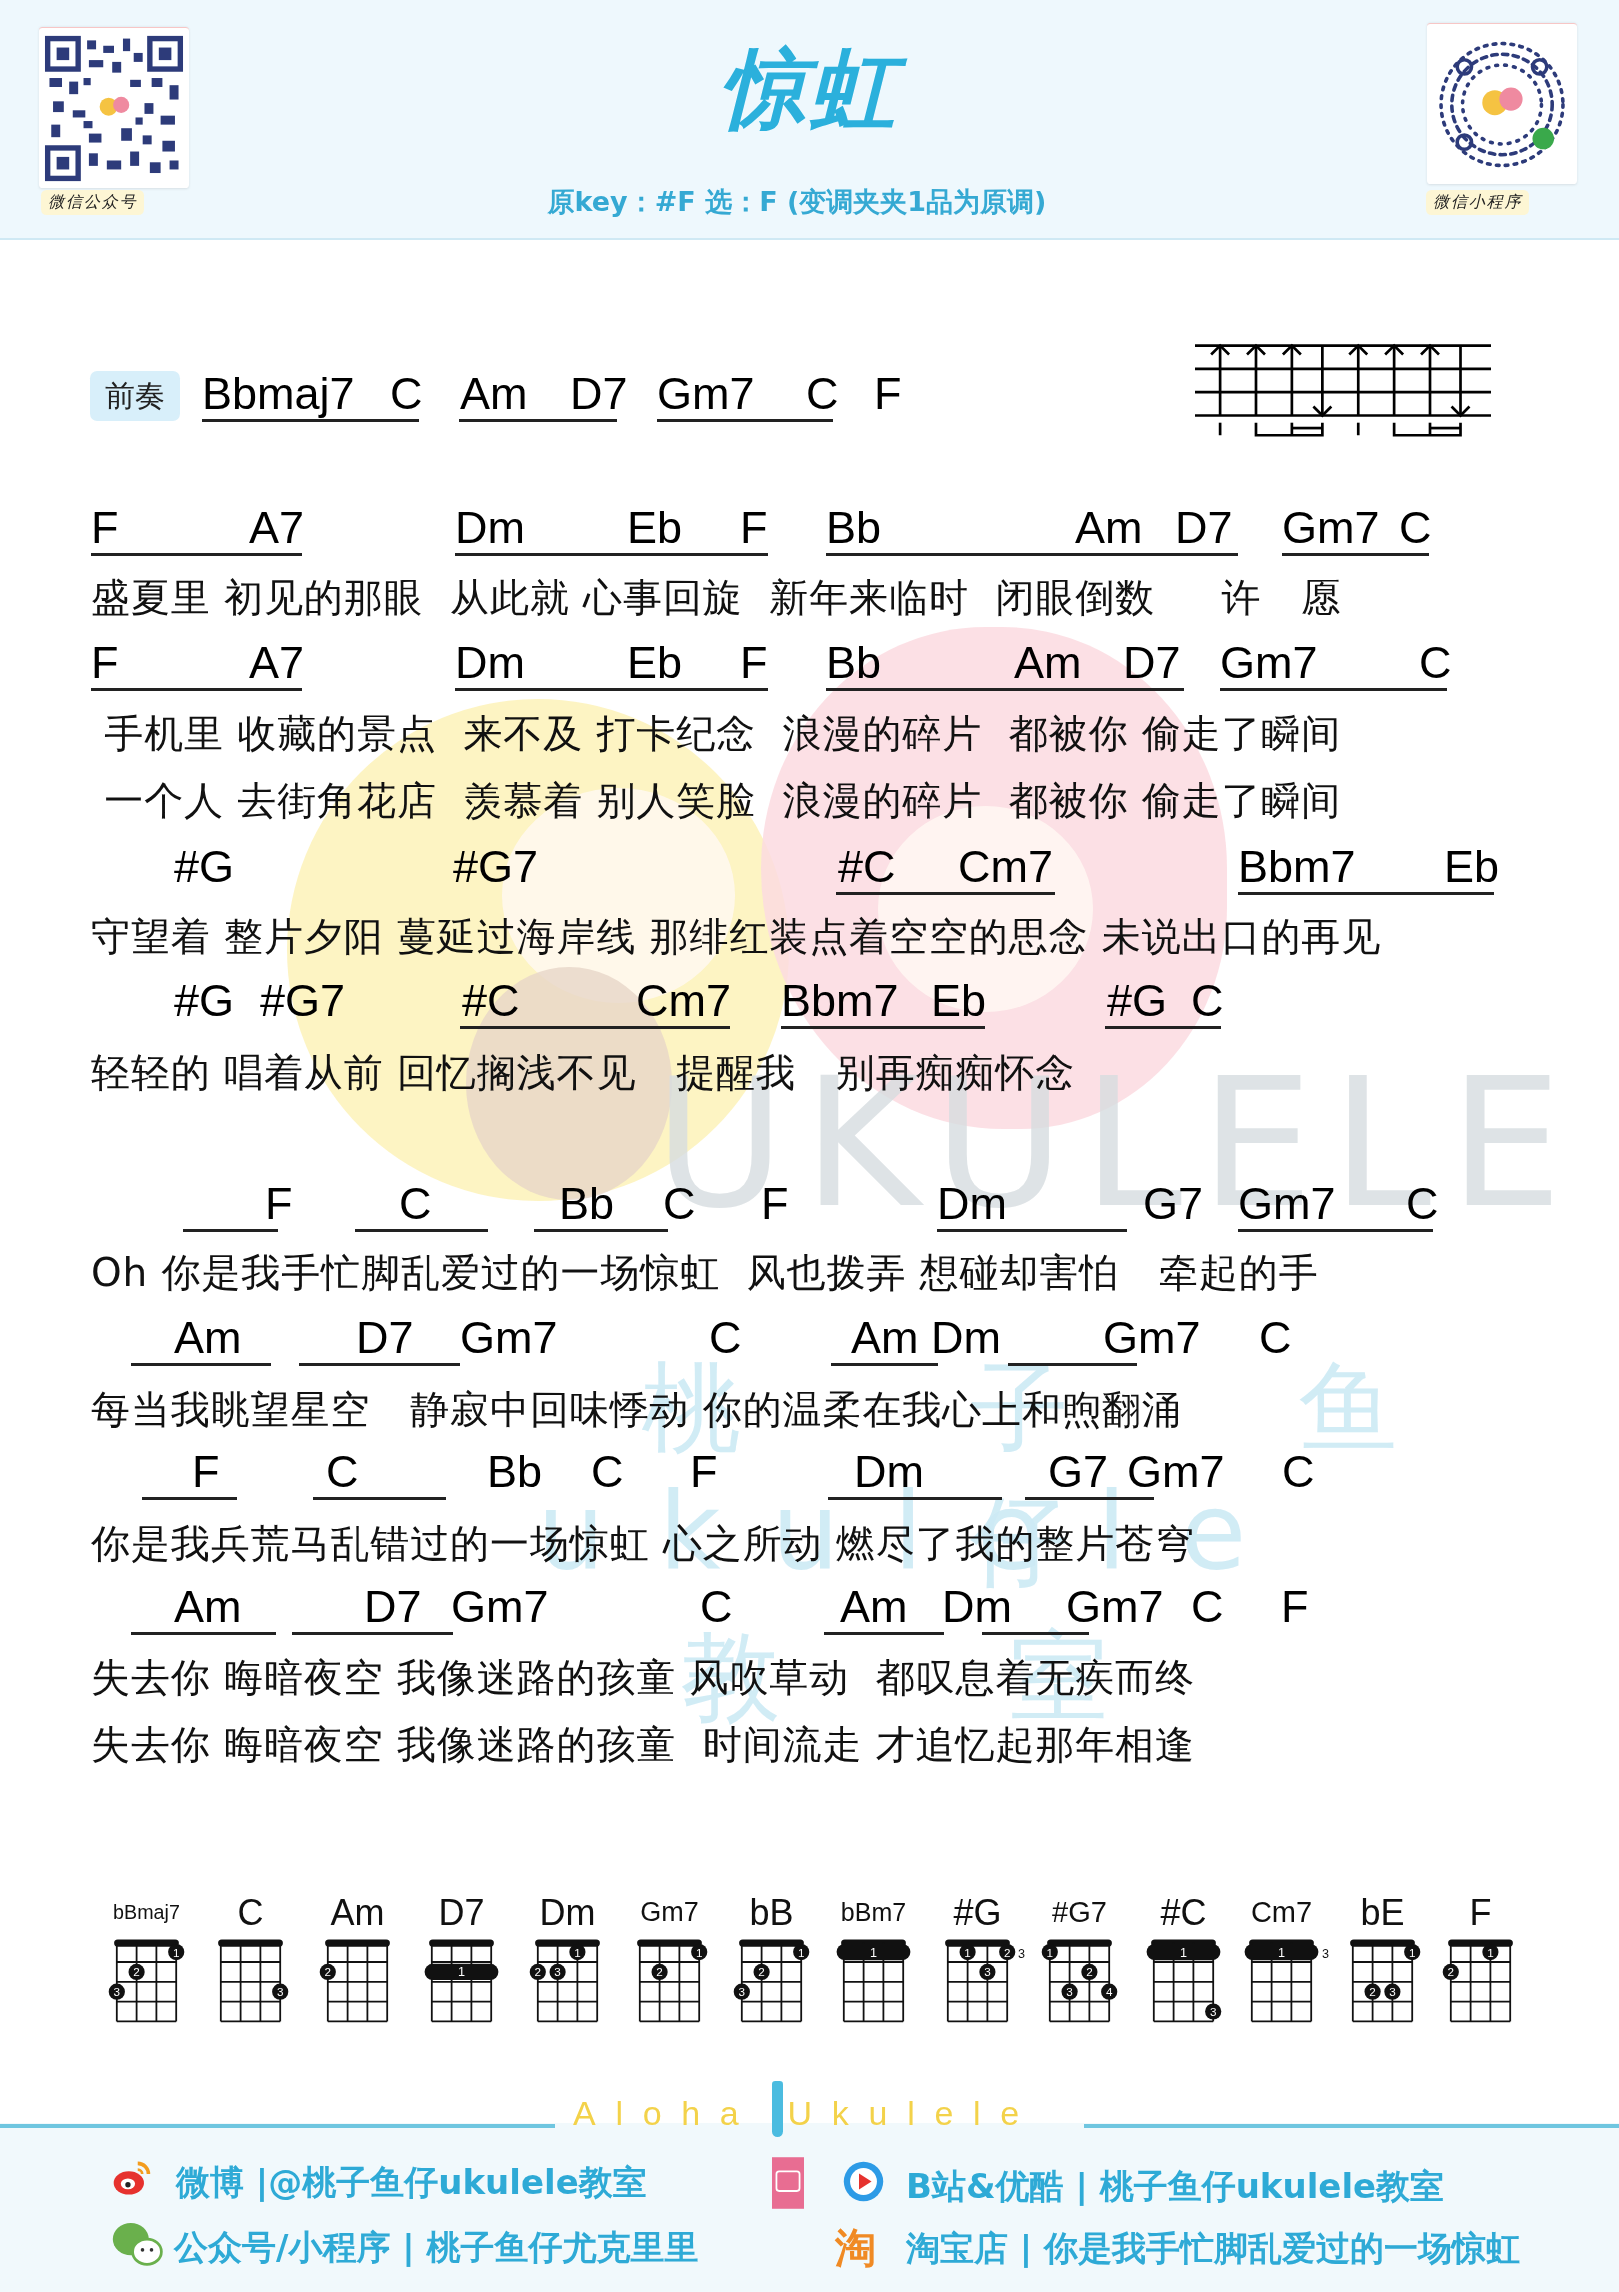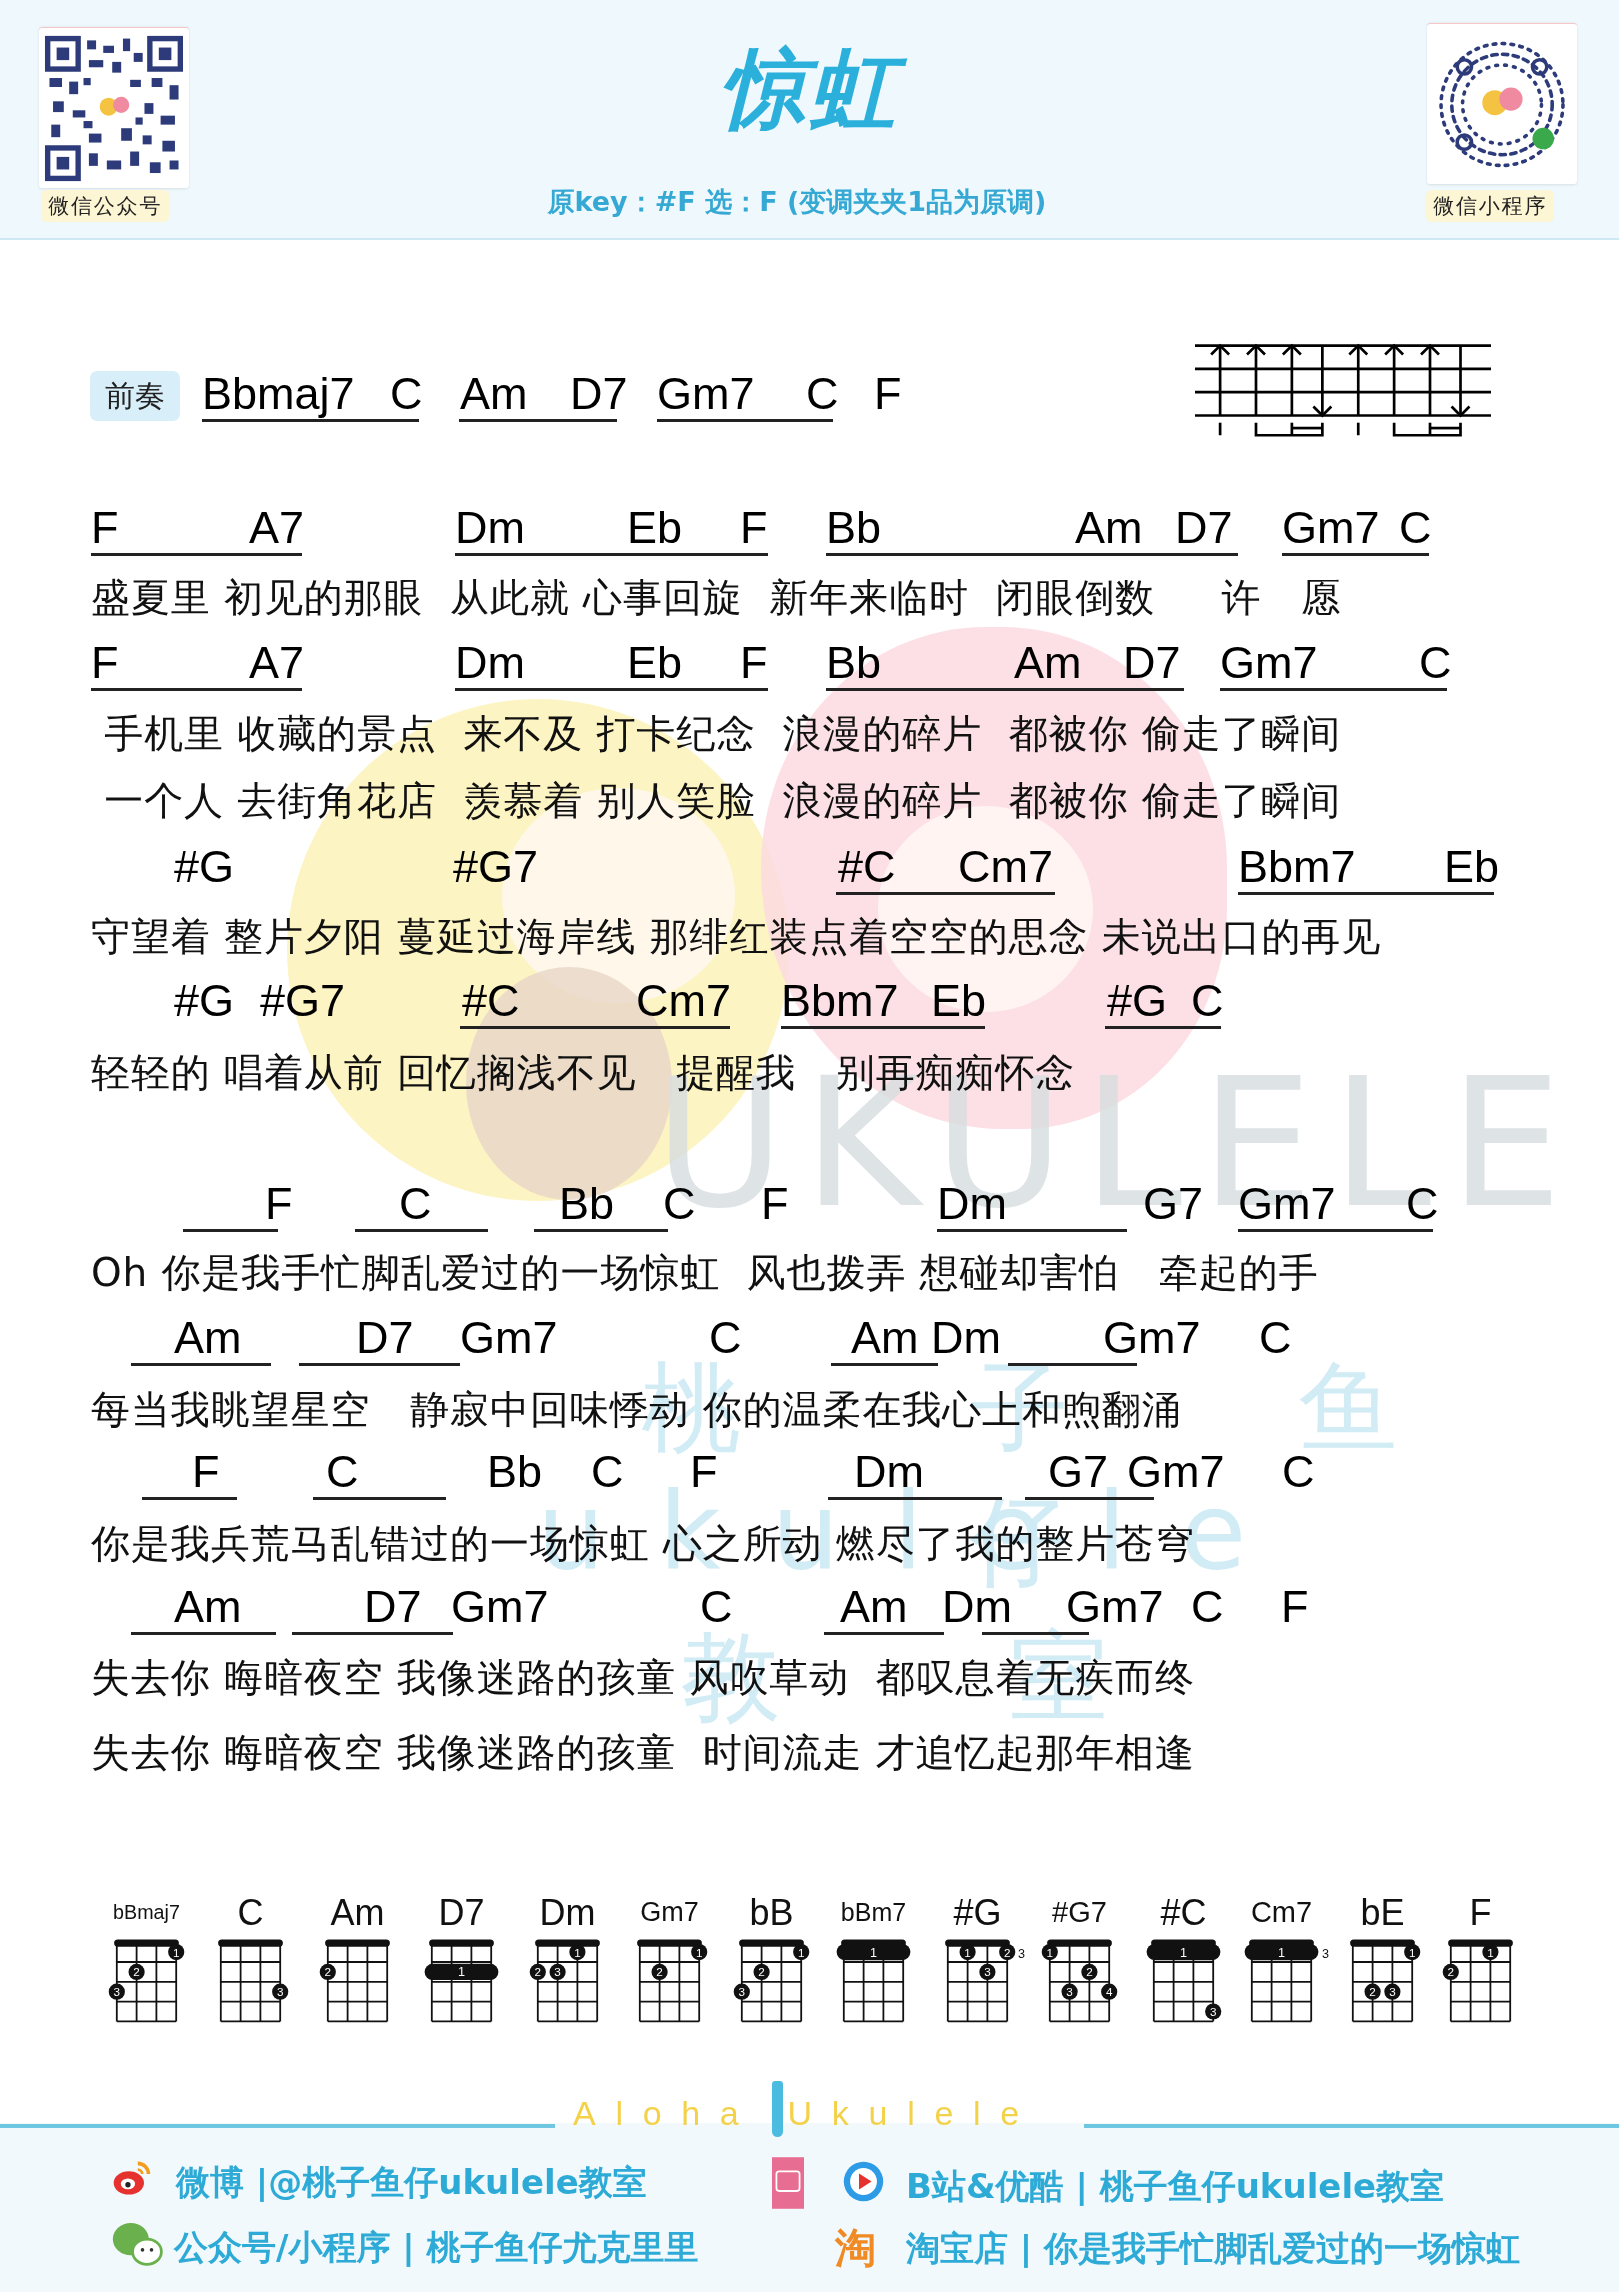--- a/index.html
+++ b/index.html
@@ -4,21 +4,21 @@
 <style>
   * { box-sizing: border-box; margin: 0; padding: 0; }
   html, body { width: 1619px; height: 2293px; background: #ffffff; overflow: hidden; }
   body { position: relative; font-family: "DejaVu Sans", "Liberation Sans", sans-serif; color: #111; }
 
   .header { position: absolute; left: 0; top: 0; width: 1619px; height: 240px; background: #eef8fd; border-bottom: 2.7px solid #cfe9f4; }
   .qr { position: absolute; top: 27px; width: 150px; height: 161px; background: #fff; border-radius: 3.6px; box-shadow: 0 0.9px 2.7px rgba(0,0,0,0.1); }
   .qr.left { left: 39px; border-top: 1.8px solid #f7c6c6; }
   .qr.right { left: 1427px; border-top: 1.8px solid #f7c6c6; top: 23px; }
   .qr svg { position: absolute; left: 5.4px; top: 7.2px; }
-  .qr-caption { position: absolute; top: 190px; font-size: 21px; letter-spacing: 1.8px; color: #222; background: #fdf6d4; padding: 1.8px 7.2px; border-radius: 5.4px; }
+  .qr-caption { position: absolute; top: 190px; font-size: 16px; letter-spacing: 1.8px; color: #222; background: #fdf6d4; padding: 1.8px 7.2px; border-radius: 5.4px; font-style: italic; }
   .qr-caption.left { left: 41px; }
   .qr-caption.right { left: 1426px; }
 
   .title { position: absolute; left: 0; width: 1619px; top: 32px; text-align: center; font-size: 86px; font-weight: bold; color: #2bb0dc; letter-spacing: 3.6px; font-style: italic; }
   .credits { position: absolute; left: 0; width: 1594px; top: 142px; text-align: center; font-size: 27px; color: #35a9d3; font-weight: bold; }
   .keyline { position: absolute; left: 0; width: 1594px; top: 184px; text-align: center; font-size: 27px; color: #35a9d3; font-weight: bold; }
 
   
   .wm { position: absolute; pointer-events: none; text-align: center; }
   .wm-yellow { left: 287px; top: 699px; width: 502px; height: 502px; border-radius: 50%; background: #fdf2b8; opacity: 0.85; }
@@ -281,21 +281,21 @@
     <div class="chord" style="left: 840px; top: 1582px;">Am</div>
     <div class="chord" style="left: 942px; top: 1582px;">Dm</div>
     <div class="chord" style="left: 1066px; top: 1582px;">Gm7</div>
     <div class="chord" style="left: 1191px; top: 1582px;">C</div>
     <div class="chord" style="left: 1281px; top: 1582px;">F</div>
     <div class="uline" style="left: 131px; width: 145px; top: 1632px;"></div>
     <div class="uline" style="left: 292px; width: 161px; top: 1632px;"></div>
     <div class="uline" style="left: 824px; width: 120px; top: 1632px;"></div>
     <div class="uline" style="left: 982px; width: 107px; top: 1632px;"></div>
     <div class="lyric" style="left: 91px; top: 1653px;">失去你 晦暗夜空 我像迷路的孩童 风吹草动  都叹息着无疾而终</div>
-    <div class="lyric" style="left: 91px; top: 1720px; margin-top: 8px;">失去你 晦暗夜空 我像迷路的孩童  时间流走 才追忆起那年相逢</div>
+    <div class="lyric" style="left: 91px; top: 1720px;">失去你 晦暗夜空 我像迷路的孩童  时间流走 才追忆起那年相逢</div>
   </div>
 
 <div id="diagrams">
     <div class="diagram" style="left: 97px; width: 99px;">
       <div class="dname" style="font-size: 19.7px; height: 45px; line-height: 45px;">bBmaj7</div>
       <div><svg width="99" height="99" viewBox="0 0 110 110">
           <rect x="19" y="5" width="72" height="8" rx="4" fill="#111"></rect>
           <line x1="22" y1="8" x2="22" y2="96" stroke="#111" stroke-width="2"></line>
           <line x1="44" y1="8" x2="44" y2="96" stroke="#111" stroke-width="2"></line>
           <line x1="66" y1="8" x2="66" y2="96" stroke="#111" stroke-width="2"></line>

